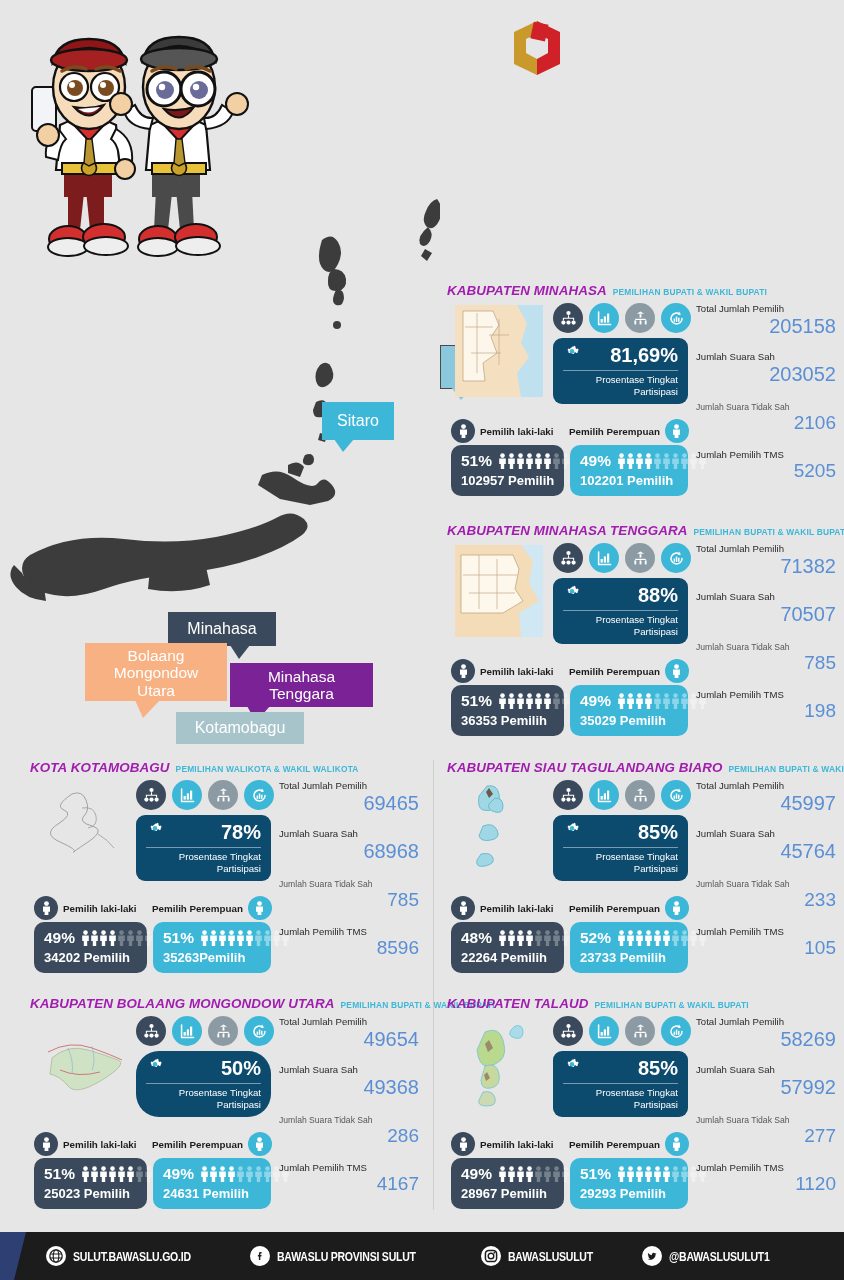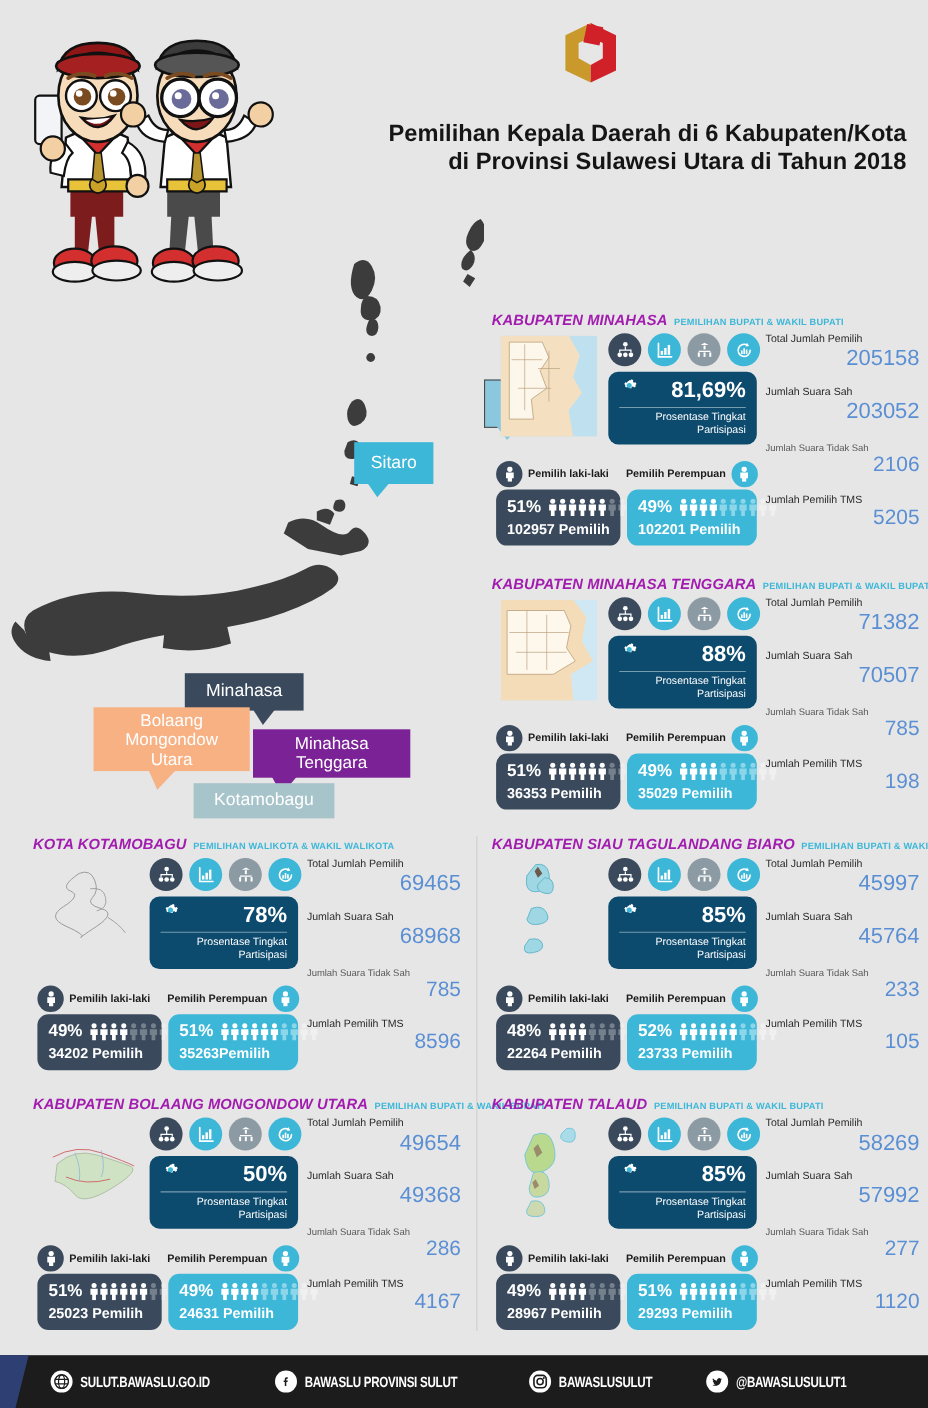--- a/index.html
+++ b/index.html
@@ -203,24 +203,20 @@
   <div id="logo-block">
     <div id="logo-mark">
       <svg viewBox="0 0 62 62" width="62" height="62">
         <path d="M31 4 L8 15 v32 L31 58 V42 L20 36 V22 L31 17 Z" fill="#c9992b"></path>
         <path d="M31 4 L54 15 v32 L31 58 V42 l11 -6 V22 L31 17 Z" fill="#cf2127"></path>
         <rect x="26" y="6" width="15" height="17" fill="#cf2127" transform="rotate(12 33 14)"></rect>
       </svg>
     </div>
   </div>
 
-  <div id="title-block">
-    <div class="title-line">Pemilihan Kepala Daerah di 6 Kabupaten/Kota</div>
-    <div class="title-line">di Provinsi Sulawesi Utara di Tahun 2018</div>
-  </div>
 </div>
 
 <div id="map-panel">
   <svg width="440" height="470" viewBox="0 0 440 470">
     <g fill="#3c3c3c">
 
       <path d="M437 34 q8 10 2 22 q-5 10 -12 6 q-6 -6 -1 -16 q4 -10 11 -12z"></path>
       <path d="M428 62 q6 6 2 14 q-5 8 -10 3 q-3 -8 8 -17z"></path>
       <path d="M425 84 l7 4 l-5 8 l-6 -5z"></path>
 
@@ -1138,21 +1134,21 @@
             <svg width="17" height="17" viewBox="0 0 17 17">
               <path d="M14 8.5a5.5 5.5 0 1 1-2.2-4.4" stroke="#fff" stroke-width="1.5" fill="none" stroke-linecap="round"></path>
               <path d="M11.2 1.6l1.4 2.8-3 .5z" fill="#fff"></path>
               <rect x="5.6" y="8.6" width="1.5" height="3.2" fill="#fff"></rect>
               <rect x="7.8" y="6.6" width="1.5" height="5.2" fill="#fff"></rect>
               <rect x="10" y="7.8" width="1.5" height="4" fill="#fff"></rect>
             </svg>
           </span>
       </div>
 
-      <div class="pct-box" style="left:106px;top:37px;width:135px;">
+      <div class="pct-box" style="left:106px;top:37px;width:135px;border-radius:23px;">
         <div class="pct-top">
           <span>
             <svg width="18" height="18" viewBox="0 0 18 18">
                 <path d="M9 1.4l1.3.3.9-1 1.5 1-.3 1.3 1 .9 1.3-.3 1 1.5-1 .9.3 1.3-1.5 1-.9-1-1.3.3-.3 1.3-1.8 0-.3-1.3-1.3-.3-.9 1-1.5-1 .3-1.3-1-.9 1-1.5 1.3.3.9-1 1.5-1z" fill="#fff"></path>
                 <circle cx="9" cy="6.4" r="2.3" fill="#3cb7d8"></circle>
               </svg>
           </span>
           <span class="pct-val">50%</span>
         </div>
         <div class="pct-cap">

